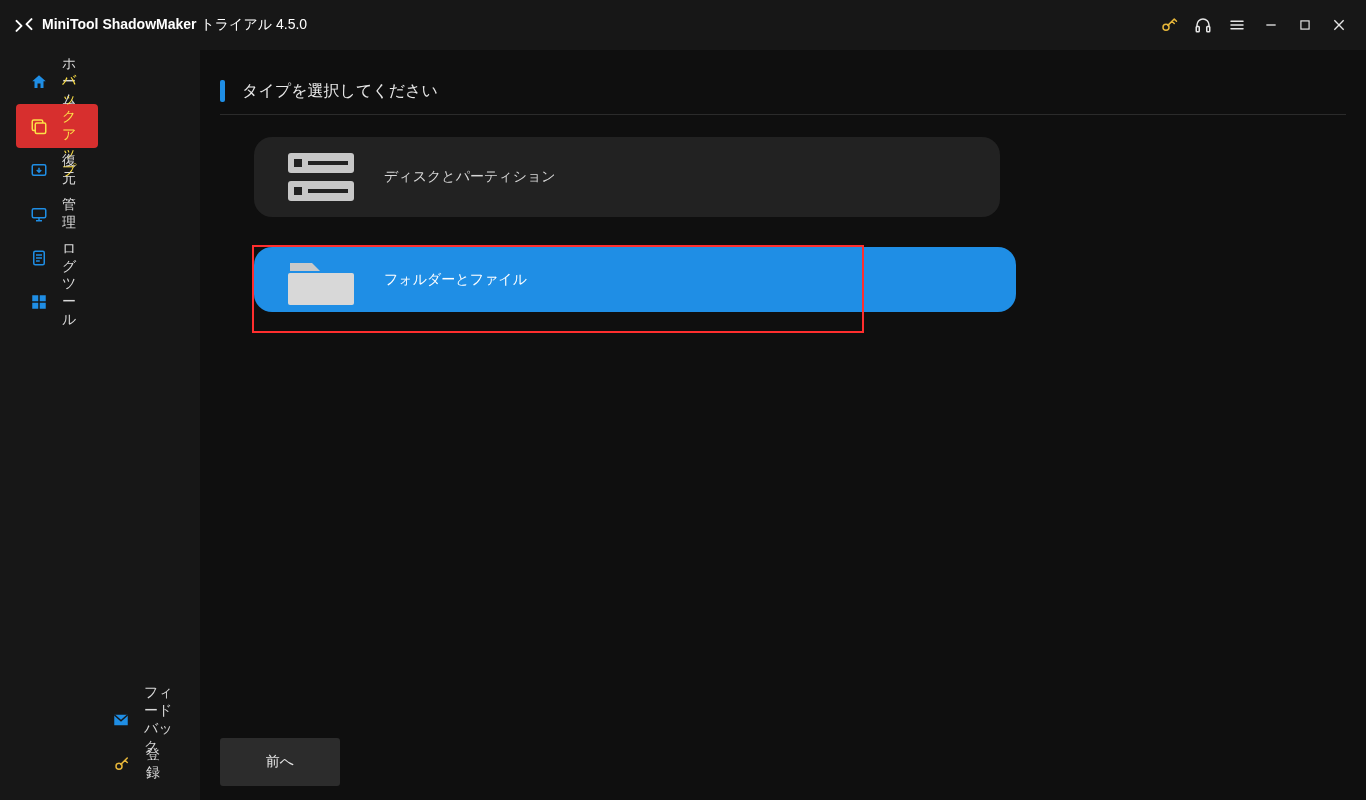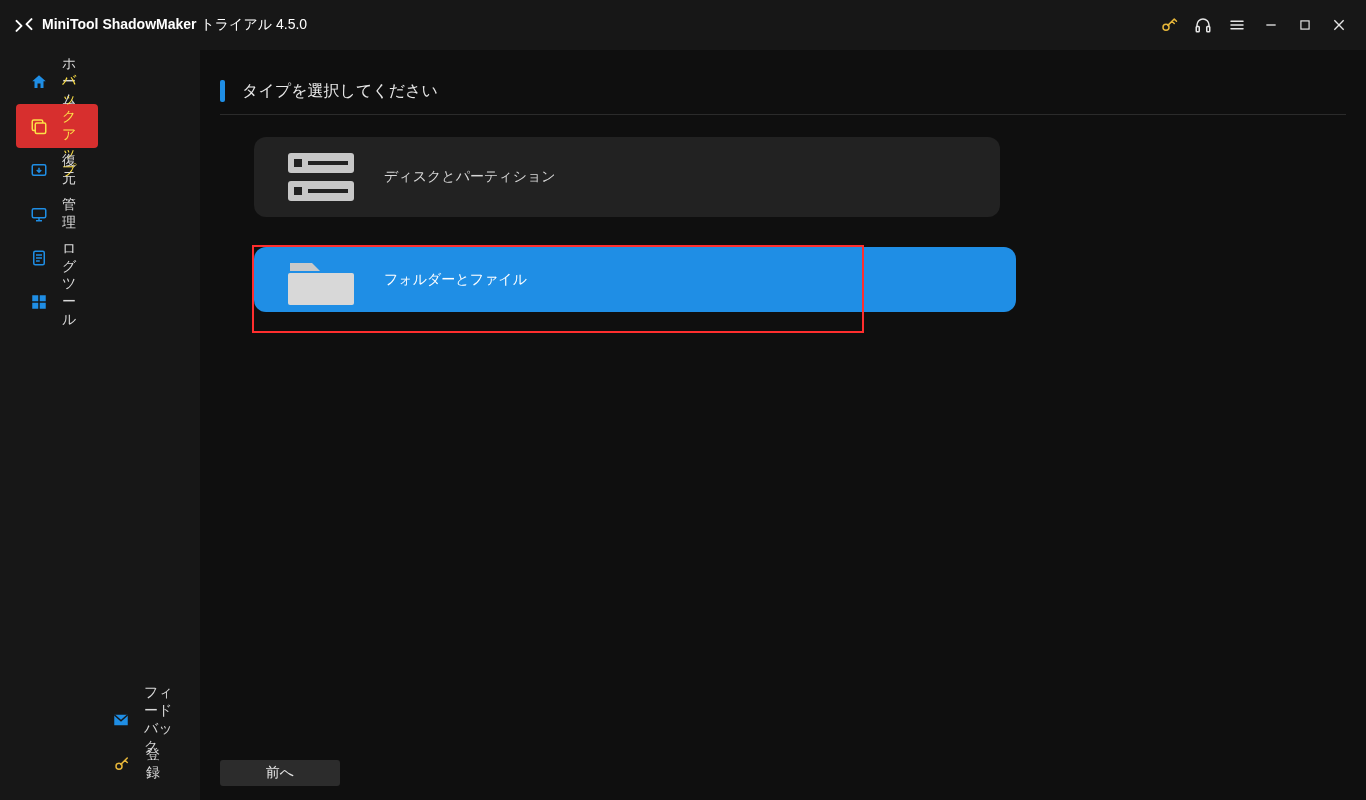--- a/index.html
+++ b/index.html
@@ -87,21 +87,21 @@
   .heading-bar {
     width:5px; height:22px; background:#1f8ee5; border-radius:2px;
   }
   .heading-text { font-size:16px; color:#e9e9e9; }
 
   .options { display:flex; flex-direction:column; gap:30px; padding-left:34px; }
 
   .option-card {
     width:746px; height:80px;
     background:#222222;
-    border-radius:12px;
+    border-radius:18px;
     display:flex; align-items:center; gap:28px;
     padding-left:32px;
     color:#d8d8d8;
     font-size:14px;
     position:relative;
   }
   .option-card .opt-icon { width:70px; display:flex; justify-content:center; }
 
   .option-card.selected {
     width:762px; height:65px;
@@ -114,21 +114,21 @@
     width:612px; height:88px;
     border:2px solid #ff2e2e;
     pointer-events:none;
   }
 
   .footer {
     margin-top:auto;
     padding-top:12px;
   }
   .btn-prev {
-    width:120px; height:26px;
+    width:120px; height:48px;
     background:#2c2c2c;
     border:none; color:#e6e6e6;
     font-size:14px; border-radius:3px;
     cursor:pointer;
   }
 </style>
 </head>
 <body>
 
 <div class="titlebar">

